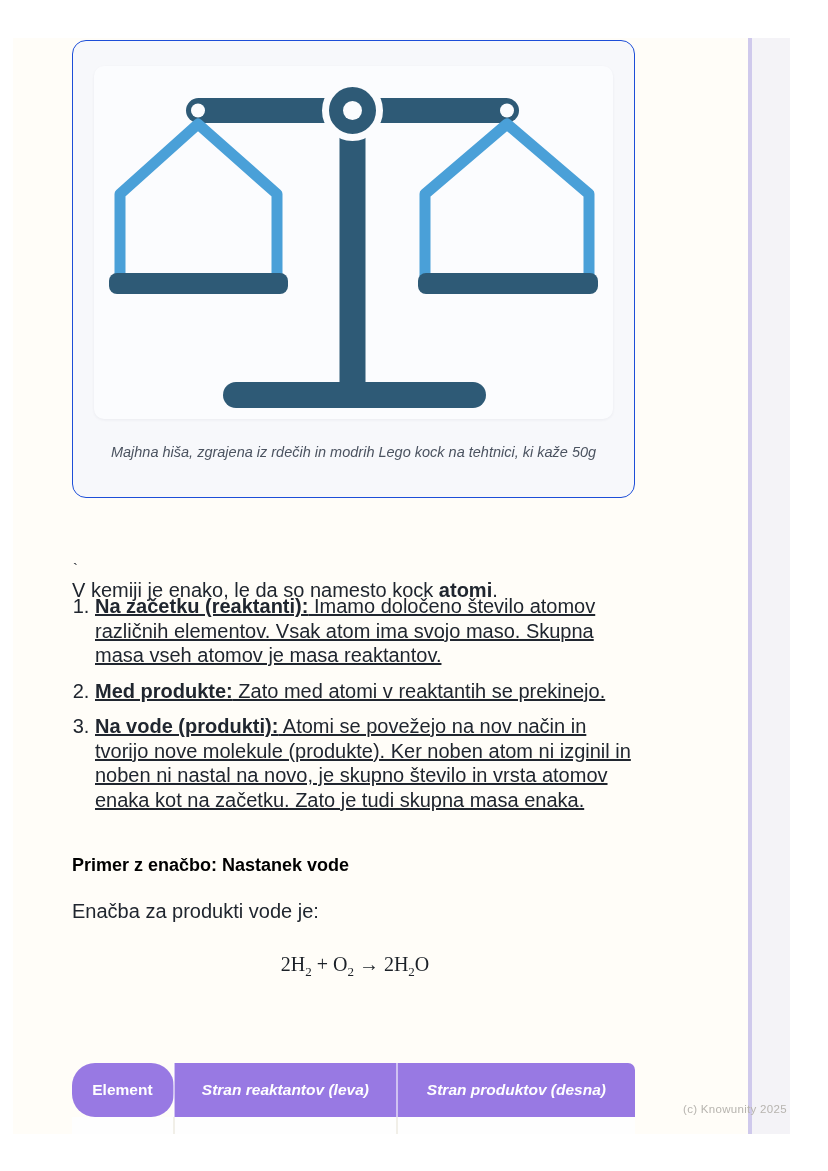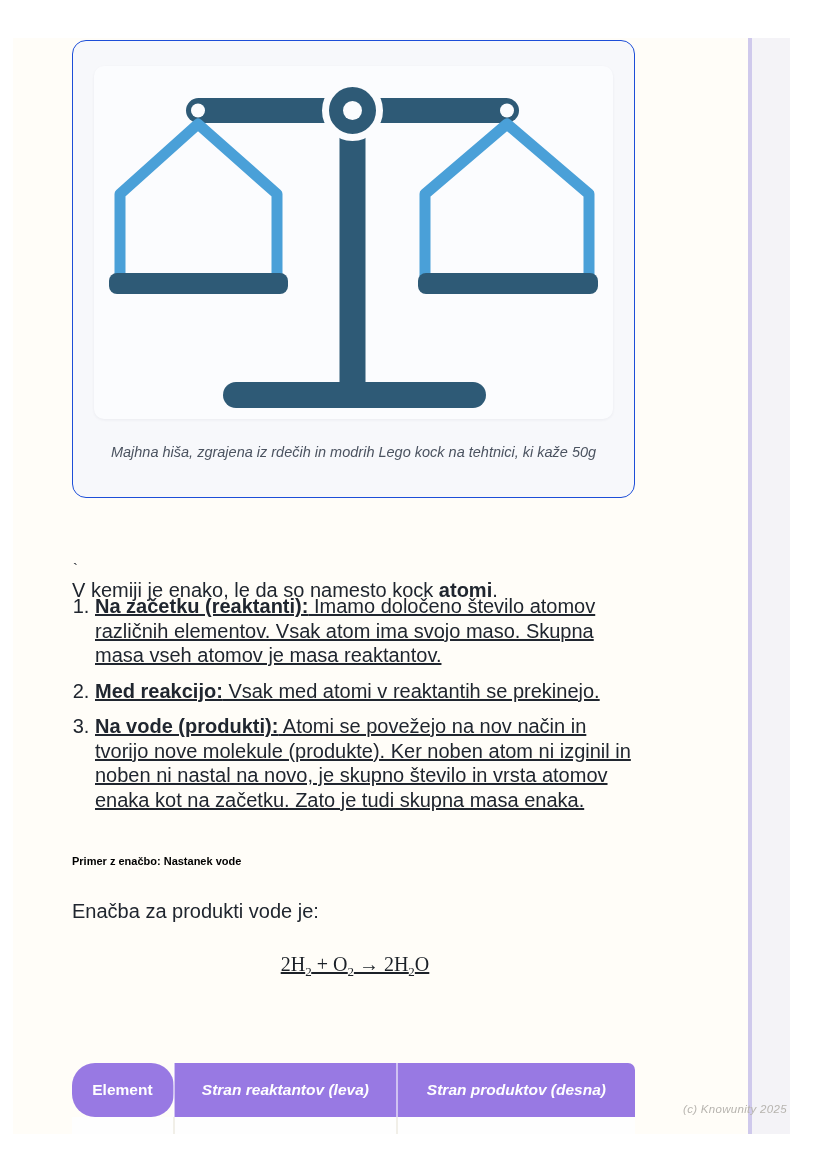--- a/index.html
+++ b/index.html
@@ -8,45 +8,45 @@
   .stage { position:relative; width:828px; height:1171px; background:#ffffff; }
 
   
   .page-area { position:absolute; left:13px; top:38px; width:735px; height:1096px;
                background:#fffdf8; overflow:hidden; }
   .page-edge-divider { position:absolute; left:748px; top:38px; width:4px; height:1096px;
                background:#cfc9ec; }
   .side-gutter { position:absolute; left:752px; top:38px; width:38px; height:1096px;
                background:#f4f3f7; }
   .watermark { position:absolute; left:683px; top:1103px; font-size:11.5px;
-               color:#b7b4af; letter-spacing:.3px; z-index:5; white-space:nowrap;font-style:italic; }
+               color:#b7b4af; letter-spacing:.3px; z-index:5; white-space:nowrap; }
 
   
   .image-card { position:absolute; left:59px; top:2px; width:563px; height:458px;
                 background:#f7f8fb; border:1px solid #1d4ed8; border-radius:14px; }
   .image-frame { position:absolute; left:21px; top:25px; width:519px; height:353px;
                  background:#fbfcfe; border-radius:10px;
                  box-shadow:0 1px 3px rgba(30,40,60,.06); }
   .image-frame svg { display:block; }
   .figure-caption { position:absolute; left:0; top:403px; width:100%; text-align:center;
                     font-style:italic; font-size:14.5px; color:#4b5360; }
 
   
   .txt { color:#20262f; font-size:20px; line-height:24.5px; }
   .tick { position:absolute; left:60px; top:522px; font-size:15px; color:#20262f; }
   .intro-p { position:absolute; left:59px; top:540px; width:566px; }
   .num-list { position:absolute; left:59px; top:556px; width:568px; list-style-position:outside;
               padding-left:23px;text-decoration:underline; }
   .num-list li { margin-bottom:11px; }
   .num-list li::marker { color:#20262f; }
-  .subheading { position:absolute; left:59px; top:817px; font-size:11px; font-weight:700; }
+  .subheading { position:absolute; left:59px; top:817px; font-size:18px; font-weight:700; }
   .eq-intro { position:absolute; left:59px; top:861px; width:566px; }
   .equation { position:absolute; left:59px; top:913px; width:566px; text-align:center;
               font-family:"Liberation Serif","DejaVu Serif",serif; font-size:20px;
-              color:#1c2128; line-height:26px;text-decoration:underline; }
+              color:#1c2128; line-height:26px; }
   .equation sub { font-size:13px; }
   .table-intro { position:absolute; left:59px; top:971px; width:566px; }
 
   
   .atom-table { position:absolute; left:59px; top:1025px; width:563px;
                 border-collapse:collapse; table-layout:fixed; }
   .atom-table th { background:#9879e3; color:#ffffff; font-weight:600; font-size:15.5px;
                    height:54px; text-align:center; vertical-align:middle; padding:0 6px; }
   .atom-table th + th { border-left:2px solid rgba(255,255,255,.55);font-style:italic; }
   .atom-table th:first-child { border-top-left-radius:7px;border-radius:23px; }
@@ -88,21 +88,21 @@
       </div>
       <div class="figure-caption">Majhna hiša, zgrajena iz rdečih in modrih Lego kock na tehtnici, ki kaže 50g</div>
     </div>
 
     <div class="tick">`</div>
 
     <p class="intro-p txt"><span>V kemiji je enako, le da so namesto kock </span><b>atomi</b><span>.</span></p>
 
     <ol class="num-list txt">
       <li><b>Na začetku (reaktanti):</b><span> Imamo določeno število atomov različnih elementov. Vsak atom ima svojo maso. Skupna masa vseh atomov je masa reaktantov.</span></li>
-      <li><b>Med reakcijo:</b><span> Vsak med atomi v reaktantih se prekinejo.</span></li>
+      <li><b>Med produkte:</b><span> Zato med atomi v reaktantih se prekinejo.</span></li>
       <li><b>Na vode (produkti):</b><span> Atomi se povežejo na nov način in tvorijo nove molekule (produkte). Ker noben atom ni izginil in noben ni nastal na novo, je skupno število in vrsta atomov enaka kot na začetku. Zato je tudi skupna masa enaka.</span></li>
     </ol>
 
     <h3 class="subheading">Primer z enačbo: Nastanek vode</h3>
 
     <p class="eq-intro txt">Enačba za produkti vode je:</p>
 
     <div class="equation"><span>2H</span><sub>2</sub><span> + O</span><sub>2</sub><span> → 2H</span><sub>2</sub><span>O</span></div>
 
 

